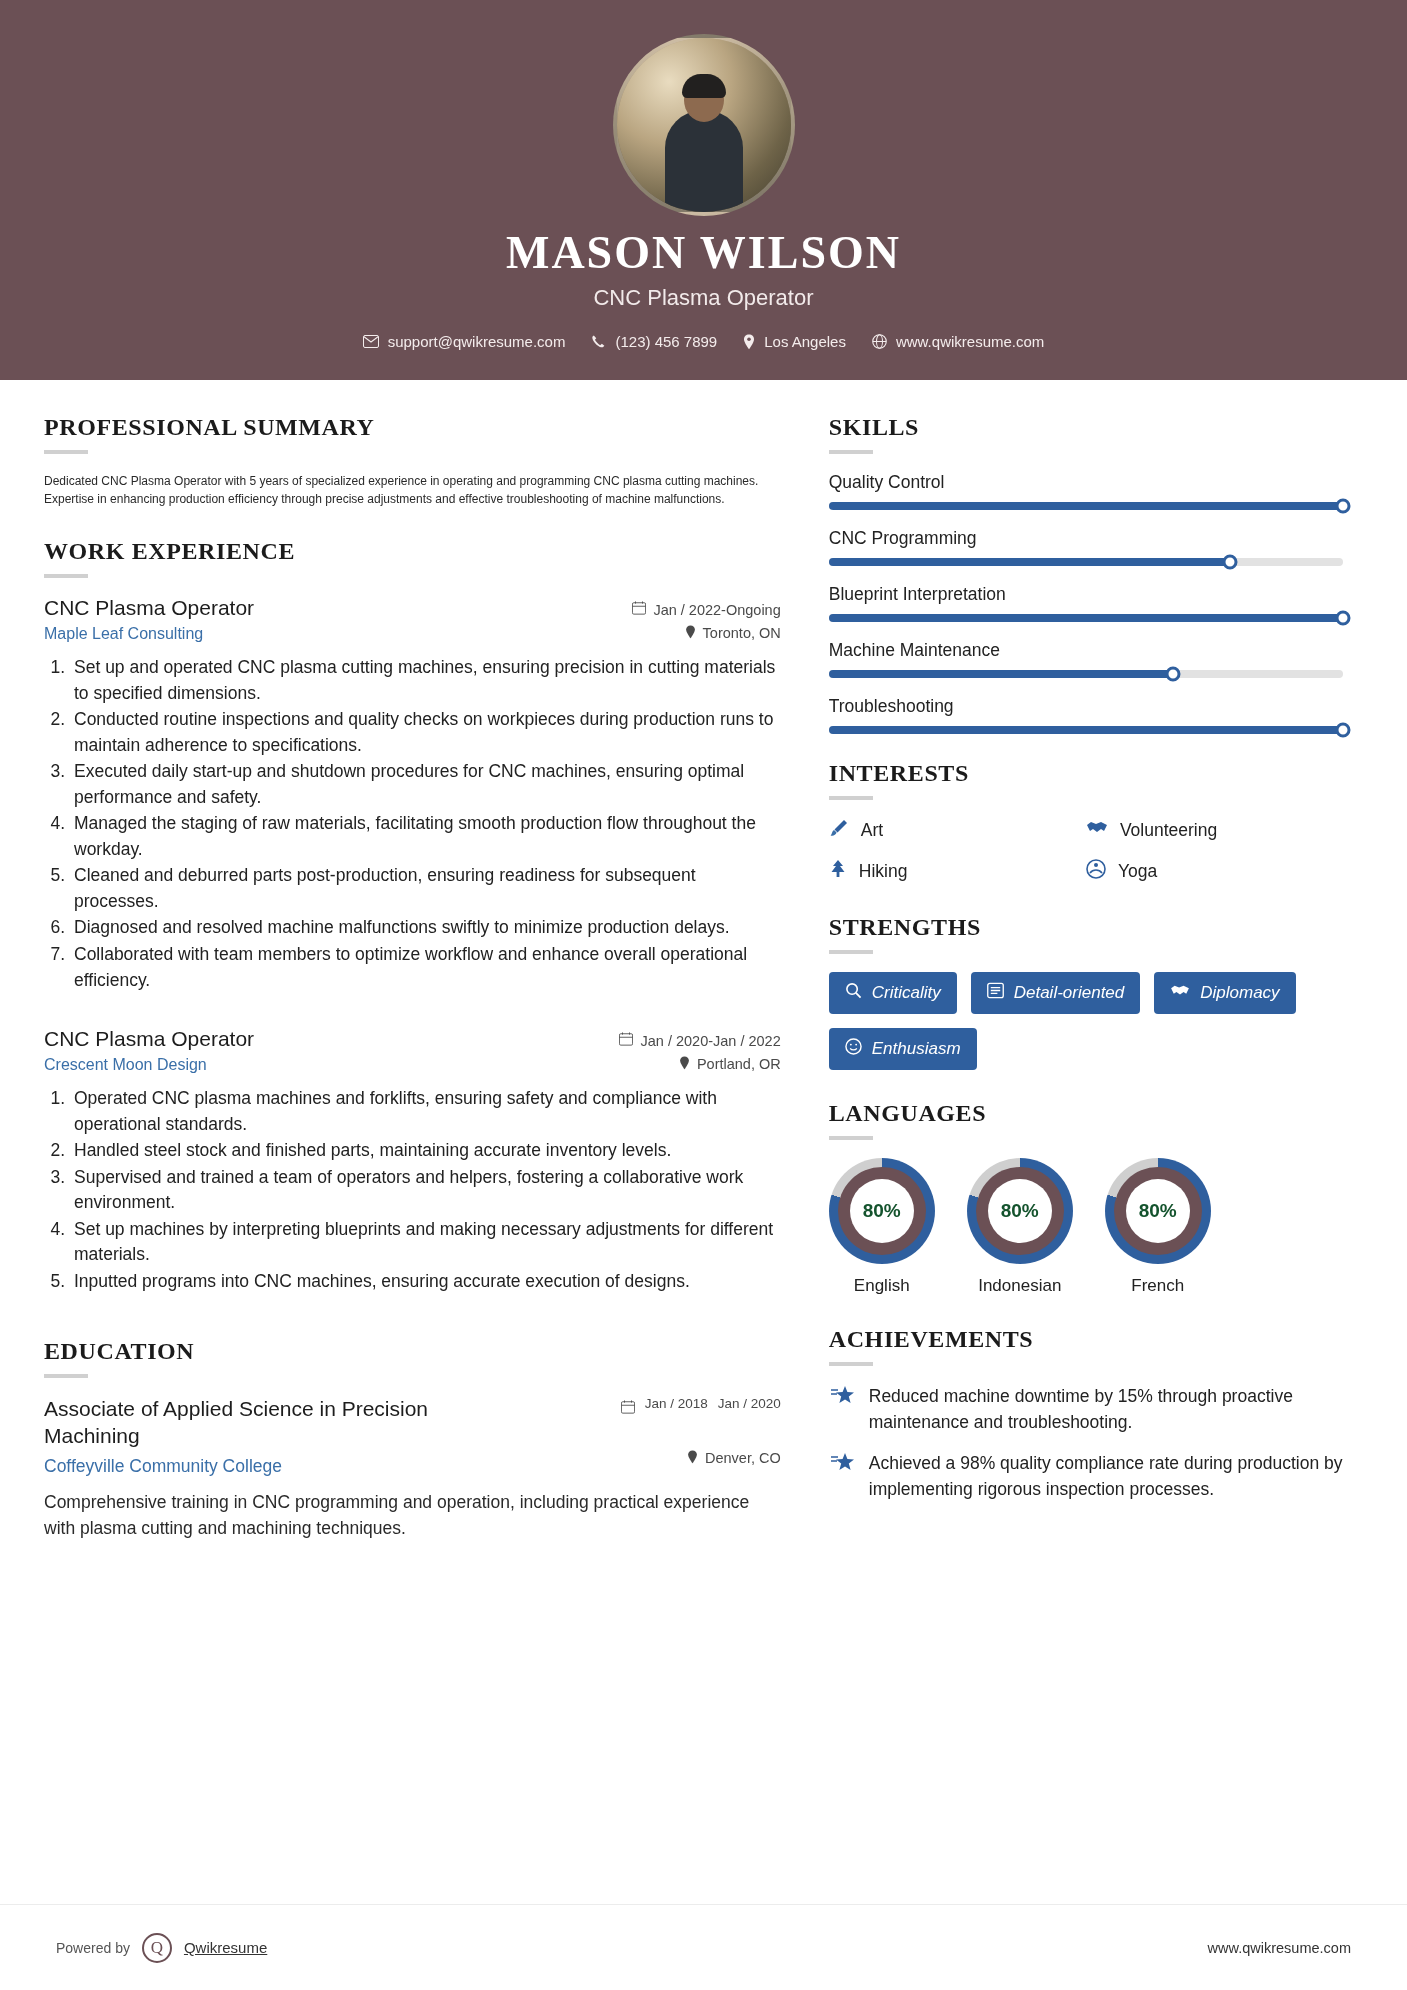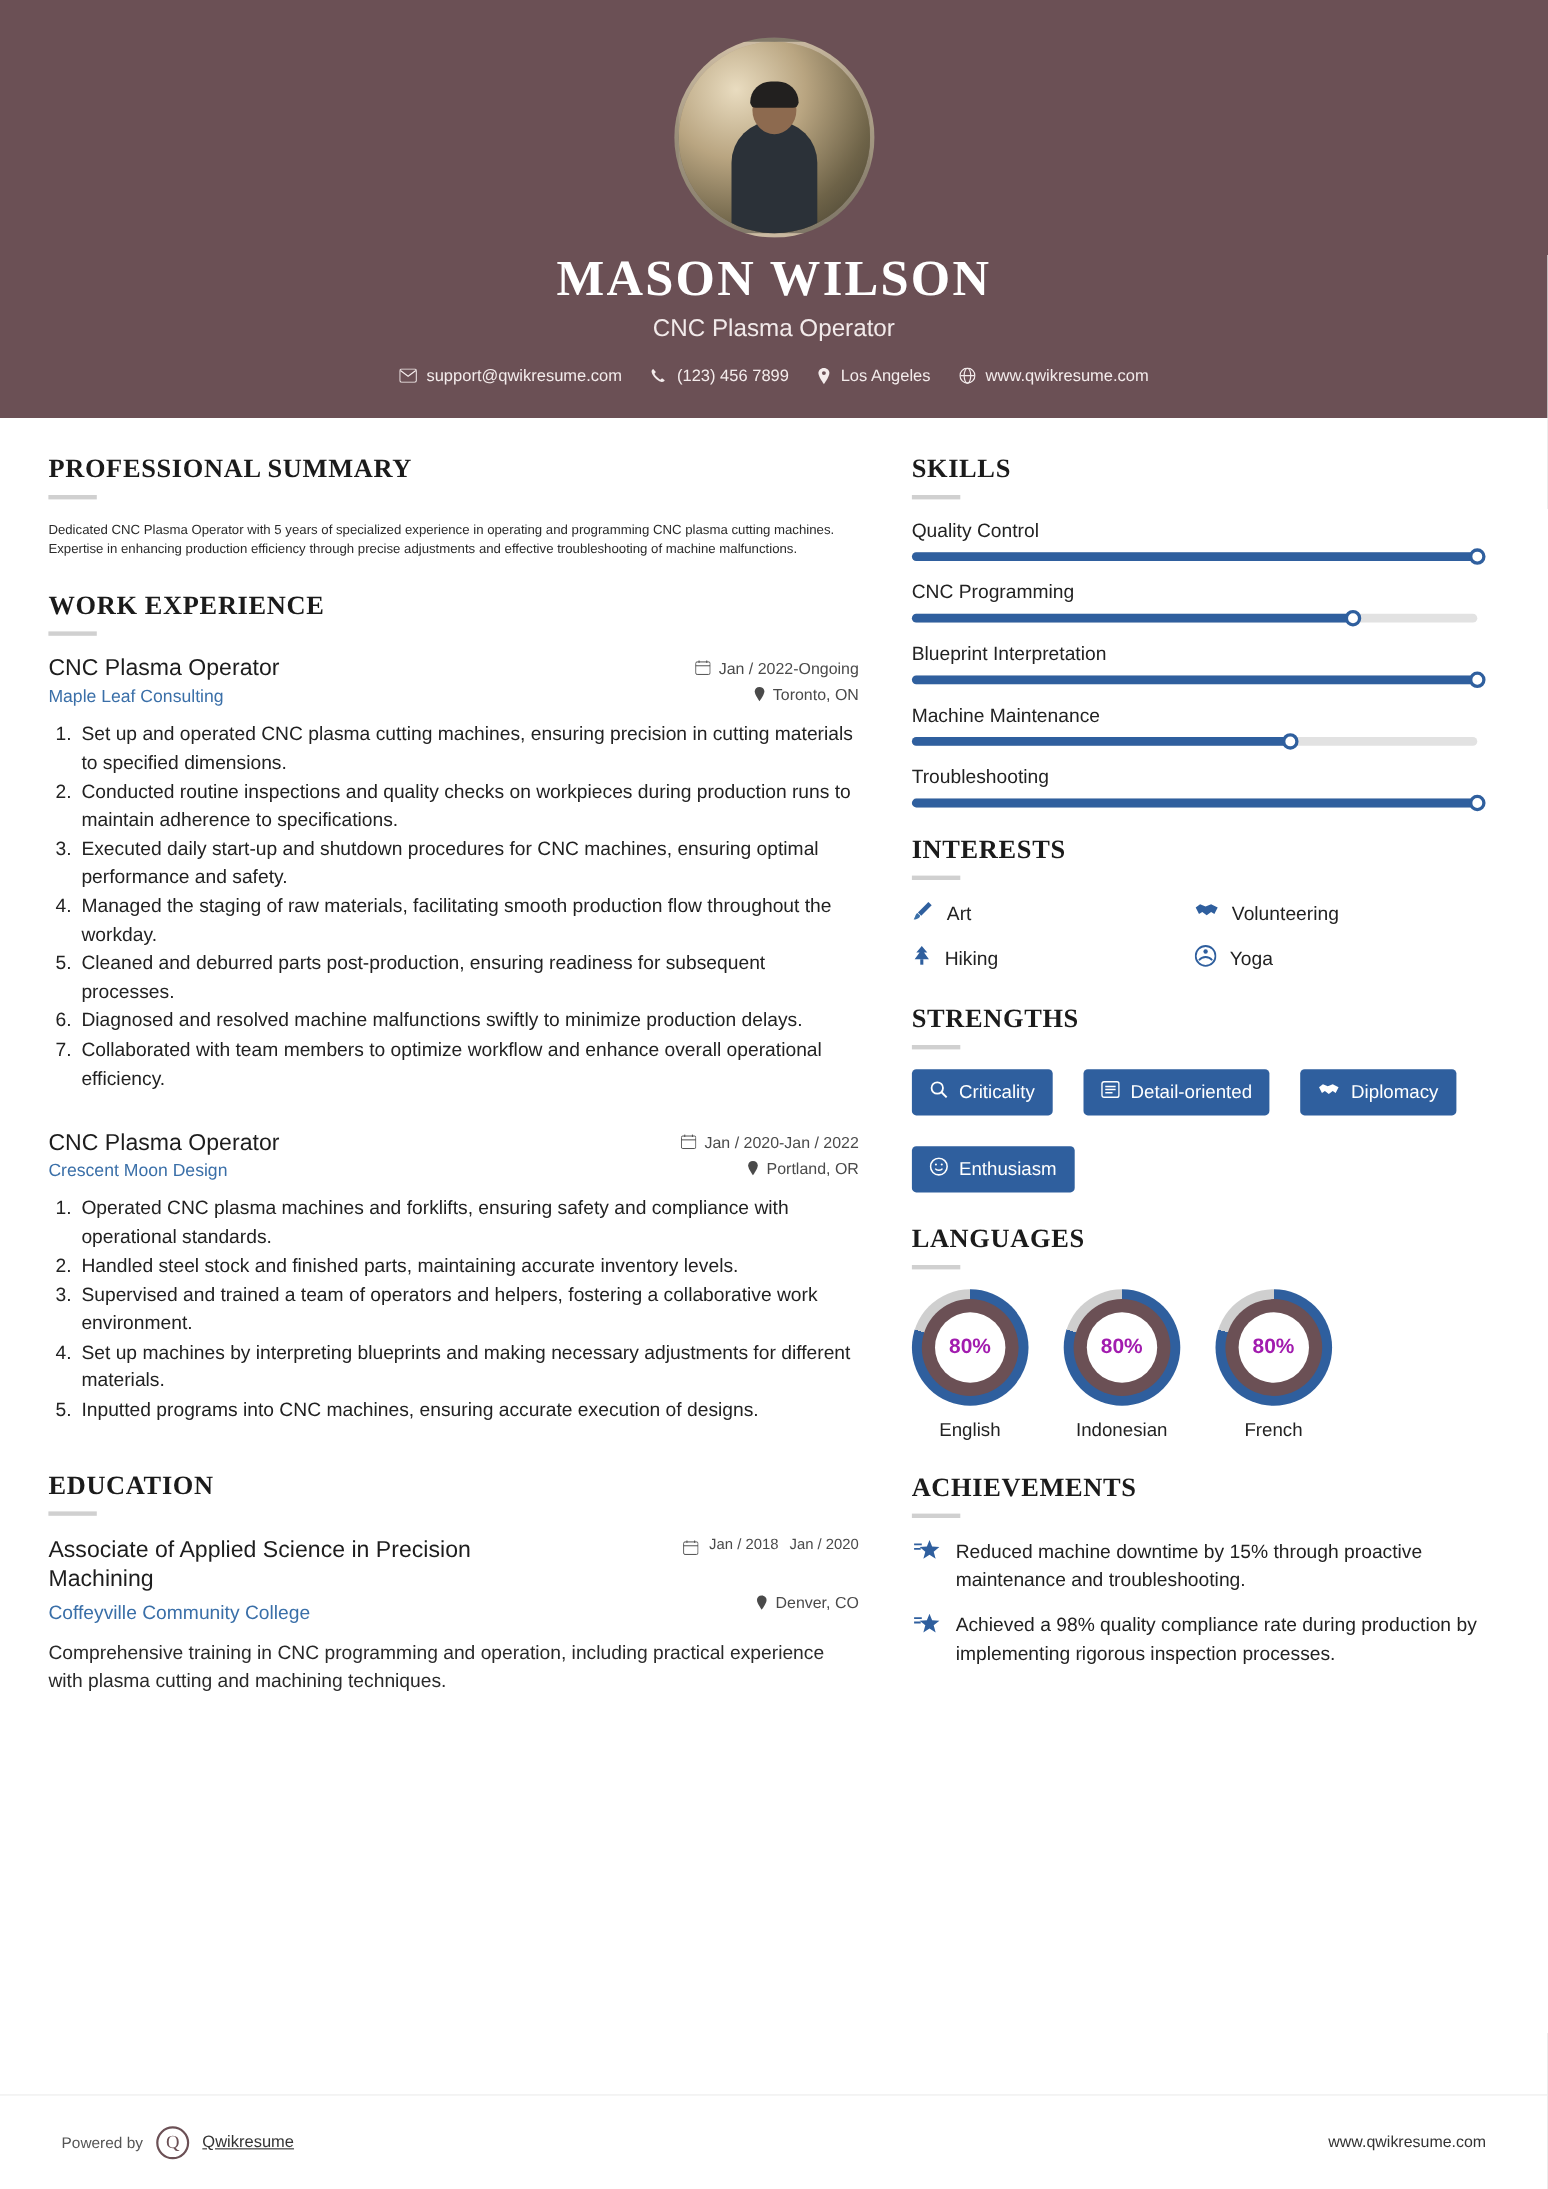--- a/index.html
+++ b/index.html
@@ -175,40 +175,40 @@
   }
 
   .interests {
     display: grid;
     grid-template-columns: 1fr 1fr;
     row-gap: 16px;
     margin-top: 4px;
   }
   .interest { display: flex; align-items: center; gap: 12px; font-size: 17.5px; color: #222; }
 
-  .strengths { display: flex; flex-wrap: wrap; gap: 28px; margin-top: 4px; }
+  .strengths { display: flex; flex-wrap: wrap; gap: 14px; margin-top: 4px; font-style: italic; }
   .chip {
     display: flex; align-items: center; gap: 10px;
     background: #2f5f9e; color: #fff;
     padding: 10px 16px; border-radius: 4px;
     font-size: 17px;
   }
 
   .langs { display: flex; gap: 32px; margin-top: 10px; }
   .lang { text-align: center; width: 106px; }
   .donut {
     width: 106px; height: 106px; border-radius: 50%;
     display: flex; align-items: center; justify-content: center;
     position: relative;
   }
   .donut .inner {
     width: 64px; height: 64px; border-radius: 50%;
     background: #ffffff;
     display: flex; align-items: center; justify-content: center;
-    font-size: 19px; font-weight: bold; color: #a21caf;
+    font-size: 19px; font-weight: bold; color: #14532d;
     position: relative; z-index: 2;
   }
   .donut .ring2 {
     position: absolute; inset: 9px;
     border-radius: 50%;
     background: #6b5055;
     z-index: 1;
   }
   .lang-name { font-size: 17px; color: #222; margin-top: 12px; }
 

